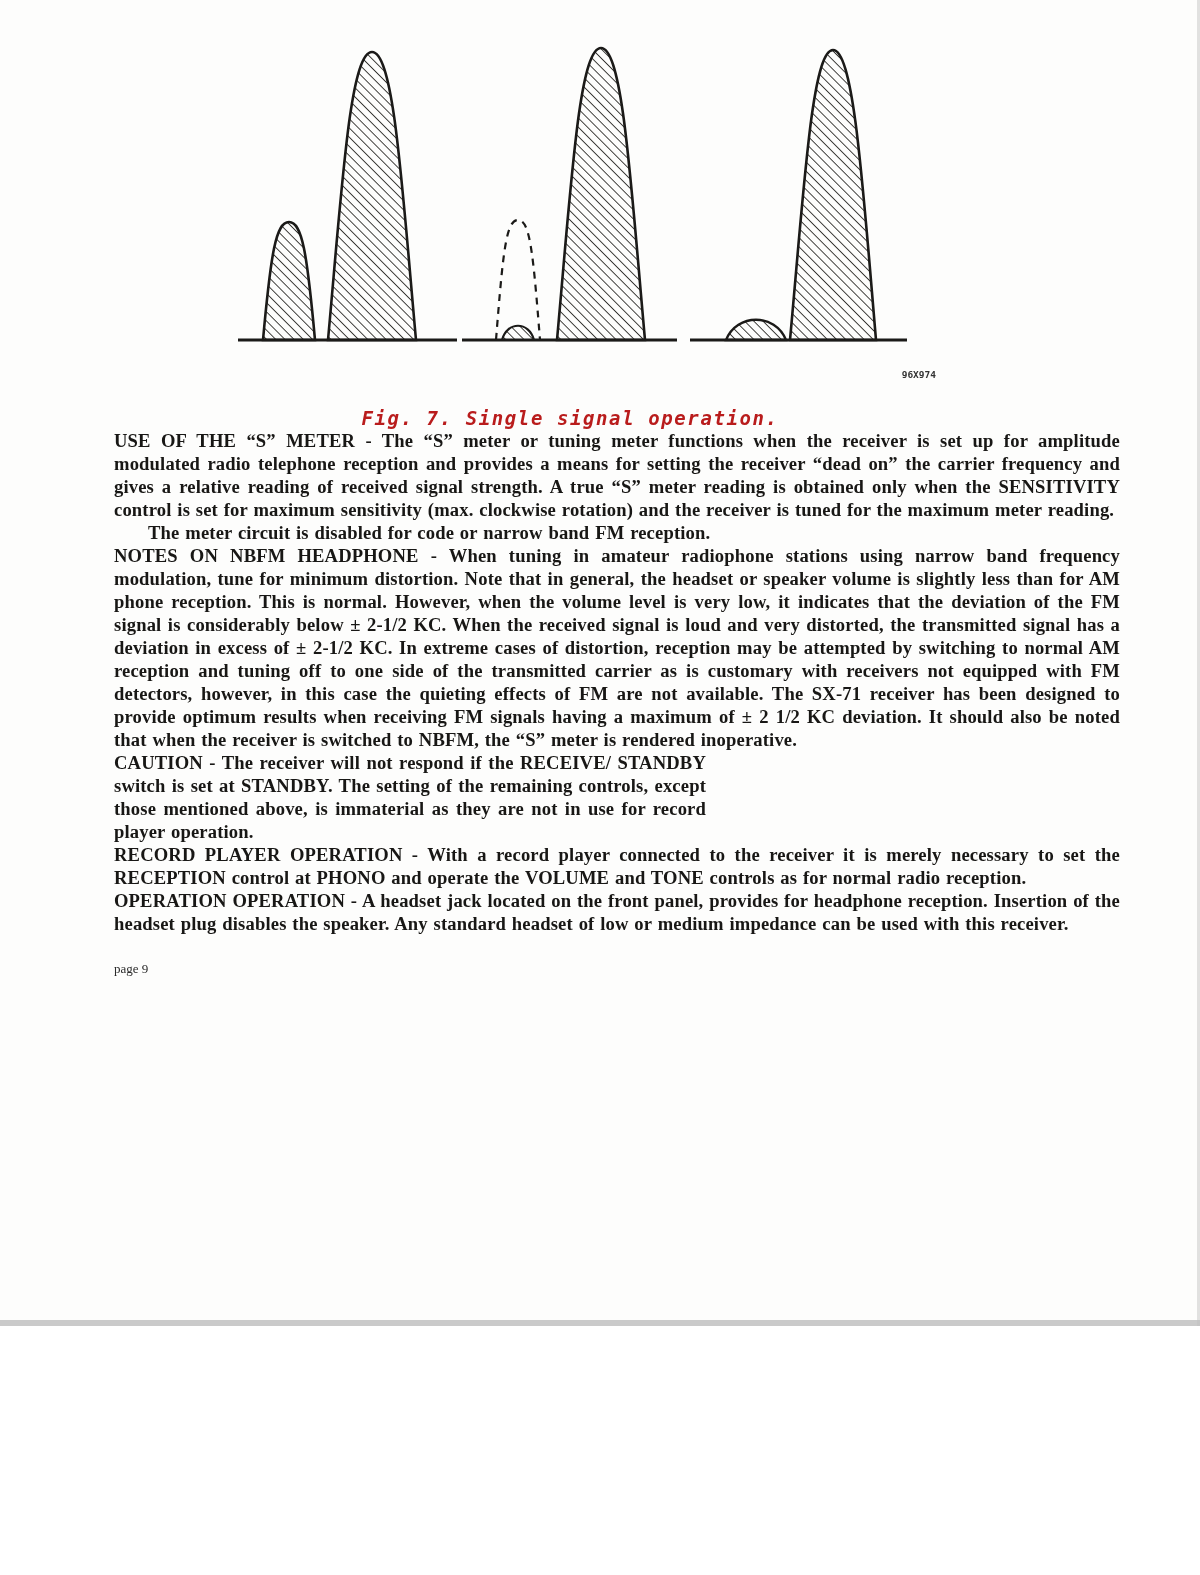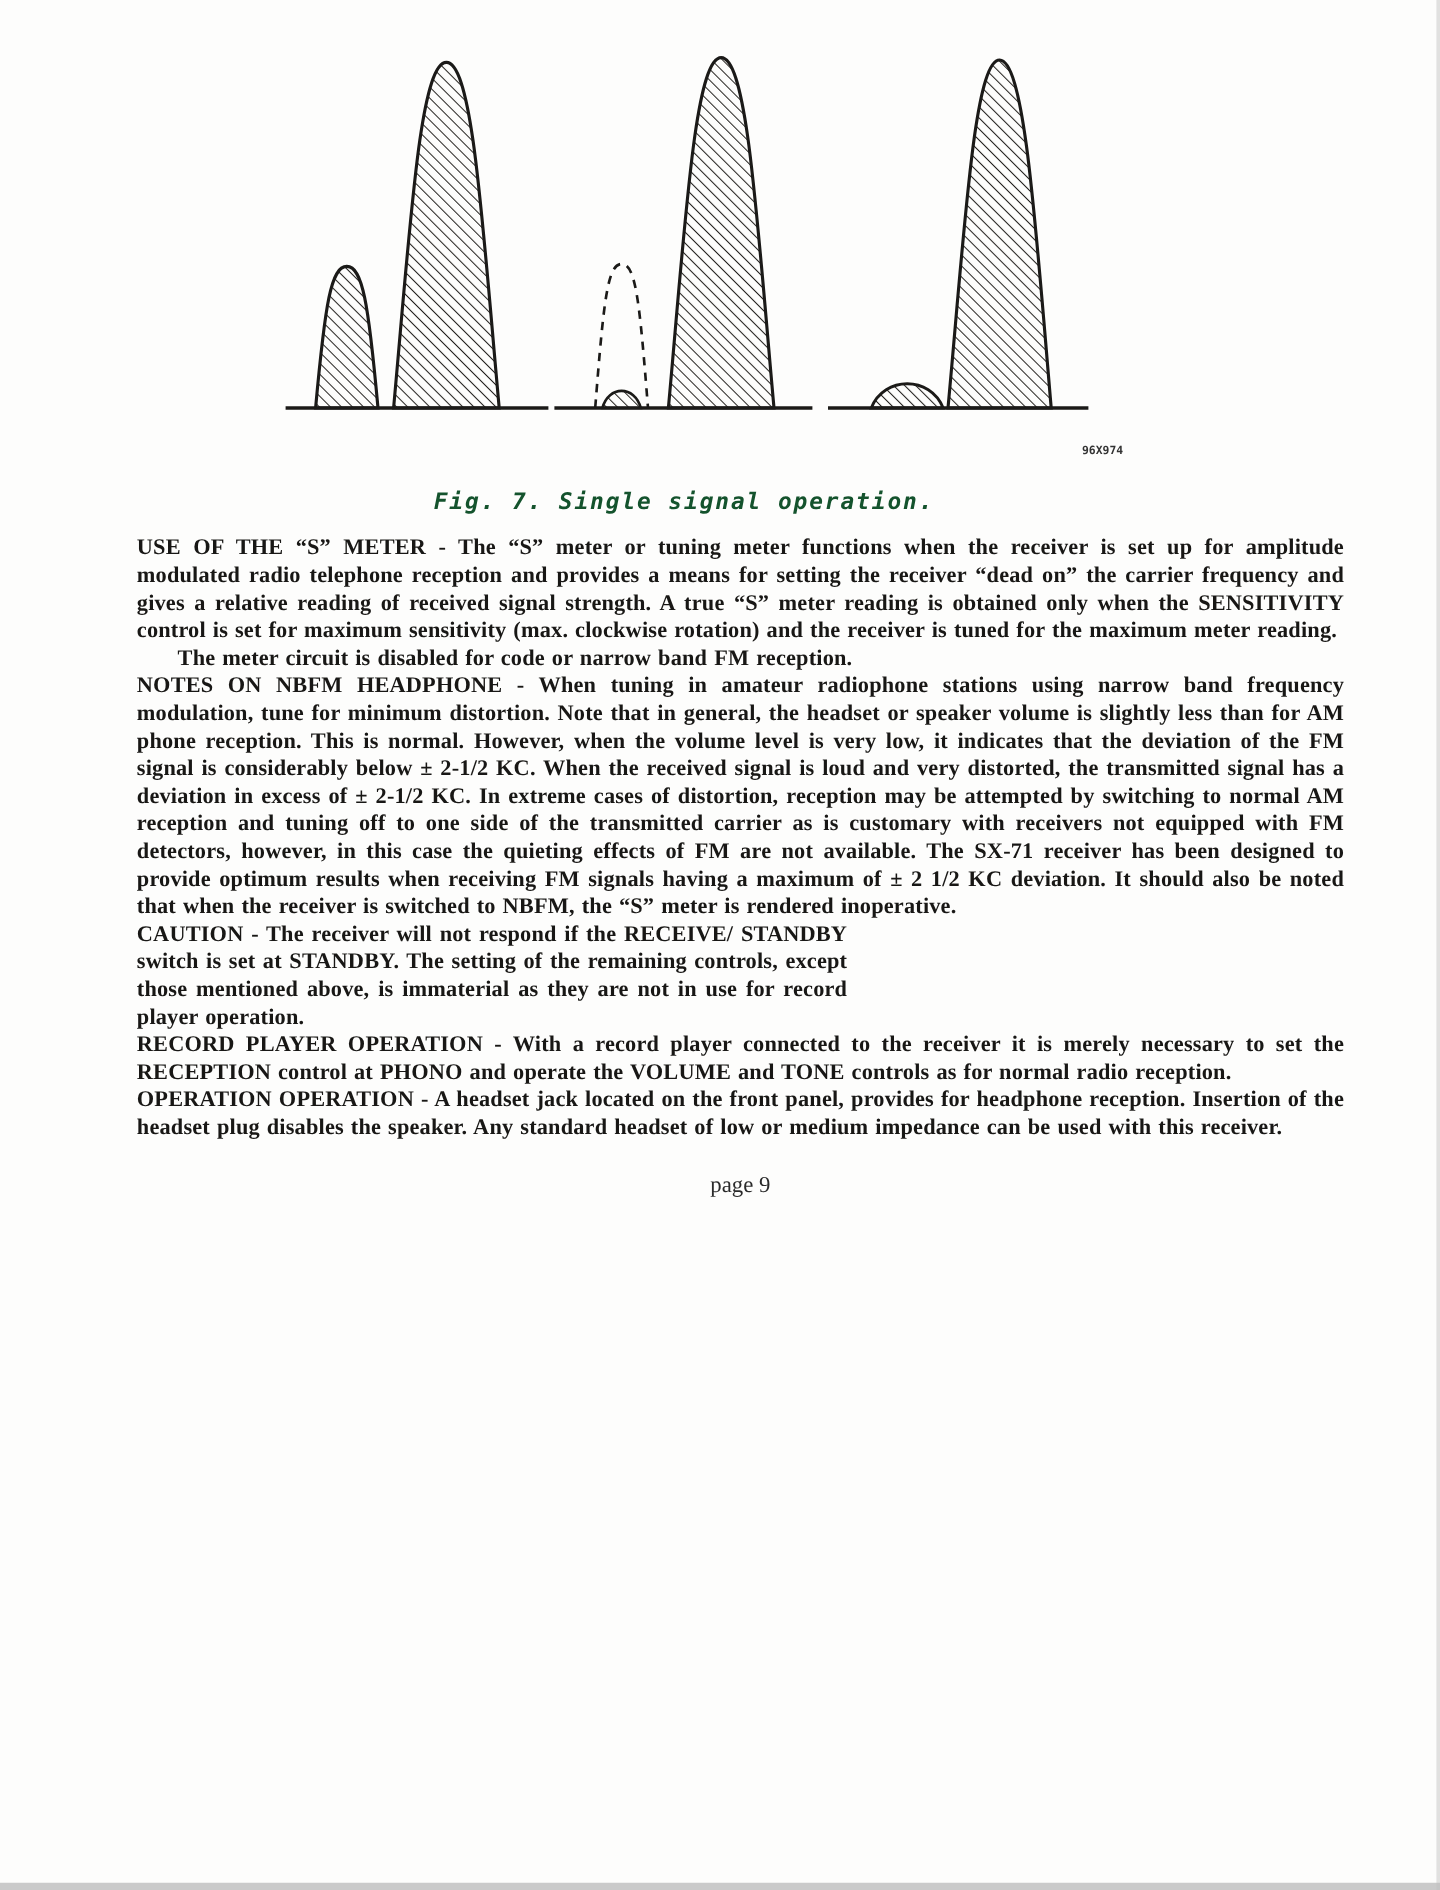--- a/index.html
+++ b/index.html
@@ -4,37 +4,37 @@
 <style>
   html,body{margin:0;padding:0;}
   body{
     width:1200px;height:1575px;
     background:#ffffff;
     font-family:"Liberation Serif", serif;
     color:#181715;
   }
   .page{
     position:relative;
-    width:1200px;height:1575px;
+    width:1200px;height:1326px;
     overflow:hidden;
     background:#fdfdfc;
     box-shadow: inset -3px 0 0 rgba(190,190,190,0.45), inset 0 -6px 0 rgba(160,160,160,0.55);
   }
   .figure-wrap{ position:relative; width:1200px; }
   .figure-svg{ display:block; margin:0; }
   .caption{
     width:1140px;
-    margin:22px 0 16px 0;
+    margin:22px 0 0 0;
     text-align:center;
     font-family:"DejaVu Sans Mono", monospace;
     font-style:italic;
     font-weight:700;
     font-size:19px;
     letter-spacing:1.6px;
-    color:#14532d;
+    color:#b91c1c;
   }
   .textcol{ margin:0 80px 0 114px; }
   p.para{
     font-weight:700;
     font-size:18.6px;
     line-height:23px;
     text-align:justify;
     margin:0;
     letter-spacing:0.15px;
     word-spacing:1px;
@@ -42,23 +42,23 @@
   .first-para{ margin-top:76px; }
   .gap-32{ margin-top:32px; }
   .gap-30{ margin-top:30px; }
   .gap-44{ margin-top:44px; }
   .gap-40{ margin-top:40px; }
   .gap-28{ margin-top:28px; }
   .note{ display:block; text-indent:34px; }
   .caution{ margin-left:126px; width:592px; }
   .pagenum{
     margin-top:26px;
-    text-align:center;
+    text-align:left;
     font-weight:400;
-    font-size:19px;
+    font-size:13px;
     color:#2a2a2a;
   }
 </style>
 </head>
 <body>
 
 <div class="page">
 
   <div class="figure-wrap">
     <svg class="figure-svg" width="1200" height="385" viewBox="0 0 1200 385">

